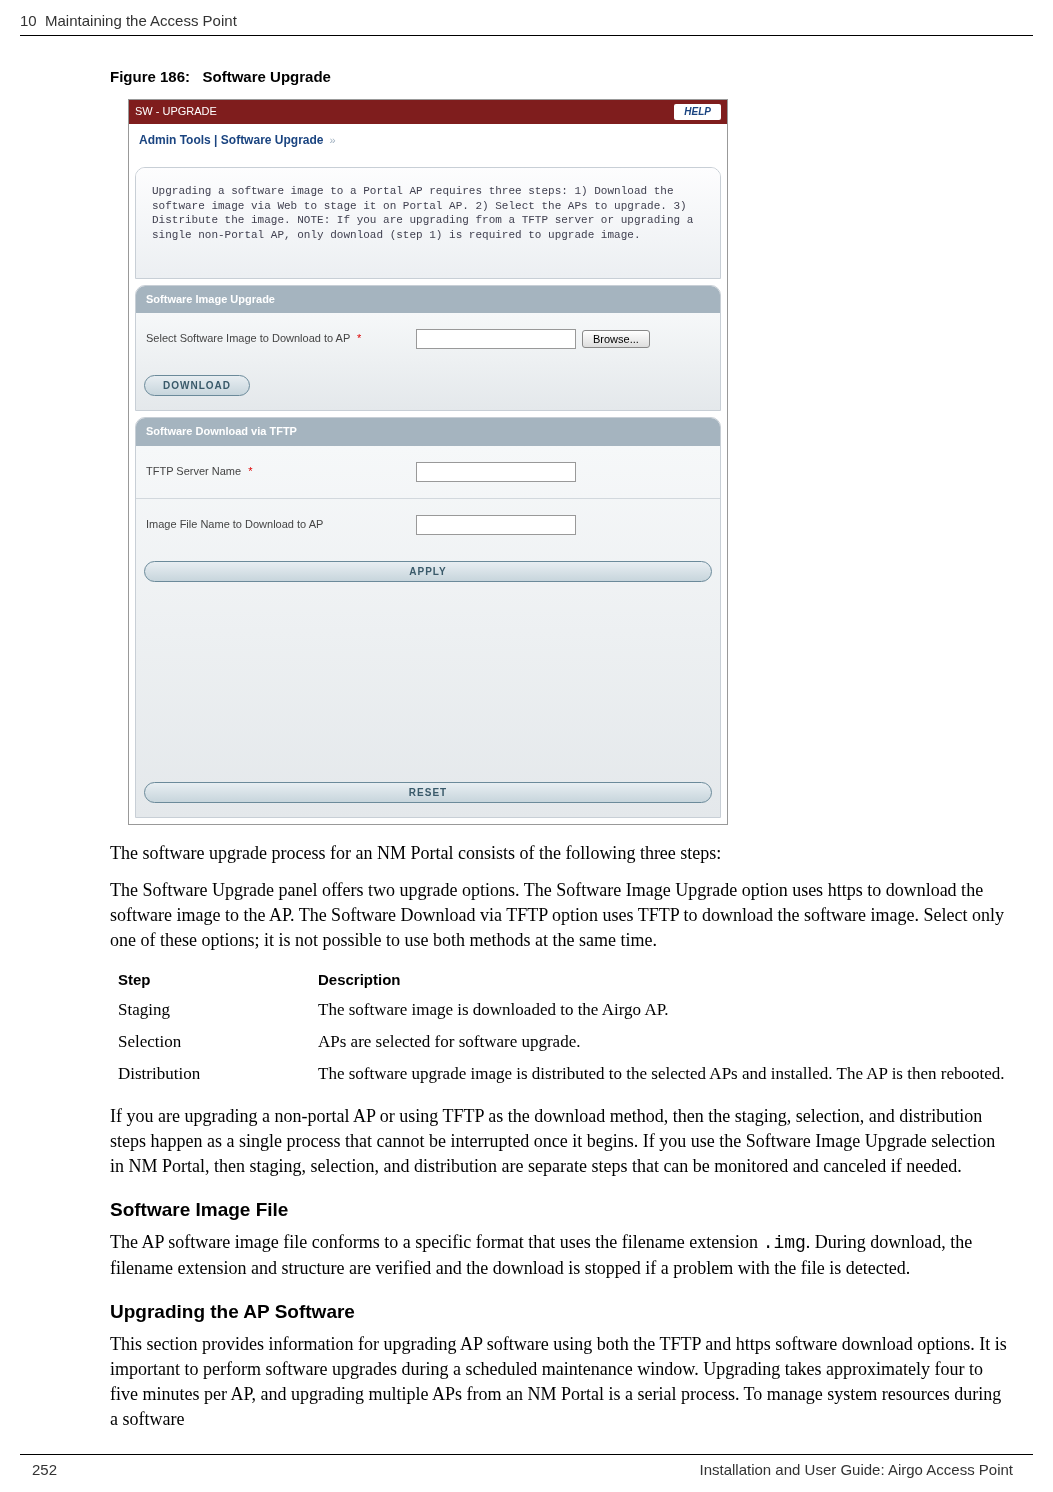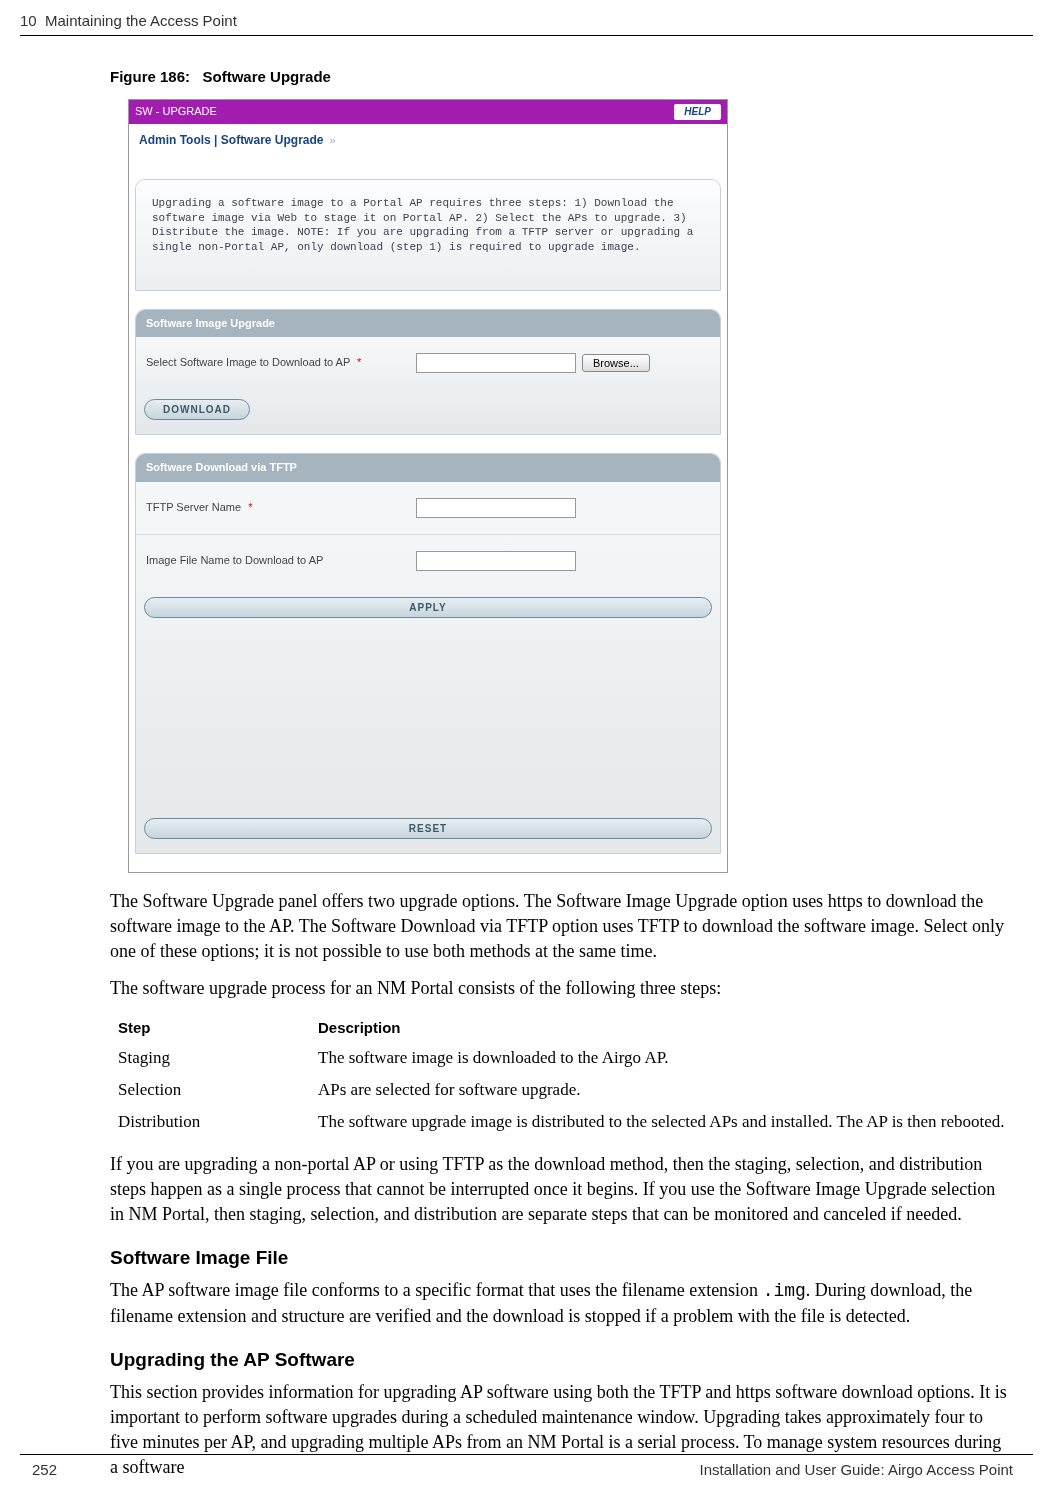--- a/index.html
+++ b/index.html
@@ -37,21 +37,21 @@
       margin-bottom: 12px;
     }
     .screenshot {
       width: 600px;
       background: #fff;
       border: 1px solid #999;
       margin-bottom: 16px;
       margin-left: 18px;
     }
     .ss-titlebar {
-      background: #a21caf;
+      background: #7f1d1d;
       padding: 4px 6px;
       display: flex;
       justify-content: space-between;
       align-items: center;
     }
     .ss-title {
       font-family: Verdana, Arial, sans-serif;
       font-size: 11px;
       color: #fff;
     }
@@ -67,21 +67,21 @@
     }
     .ss-breadcrumb {
       font-family: Verdana, Arial, sans-serif;
       font-weight: bold;
       font-size: 12px;
       color: #1a4480;
       padding: 8px 10px 12px;
     }
     .ss-chevrons { color: #a0b0c0; font-weight: normal; margin-left: 6px; font-size: 11px; }
     .ss-panel {
-      margin: 18px 6px;
+      margin: 6px 6px;
       border-top-left-radius: 10px;
       border-top-right-radius: 10px;
       overflow: hidden;
       border: 1px solid #c8cfd6;
     }
     .ss-intro {
       font-family: "Courier New", monospace;
       font-size: 11px;
       color: #404050;
       padding: 16px 16px;
@@ -264,22 +264,22 @@
           <input class="ss-input" type="text" style="">
         </div>
         <div class="ss-button-row" style="gap:200px;flex-direction:column;">
           <button class="ss-button">APPLY</button>
           <button class="ss-button">RESET</button>
         </div>
       </div>
     </div>
   </div>
 
+  <p class="body-text">The software upgrade process for an NM Portal consists of the following three steps:</p>
   <p class="body-text">The Software Upgrade panel offers two upgrade options. The Software Image Upgrade option uses https to download the software image to the AP. The Software Download via TFTP option uses TFTP to download the software image. Select only one of these options; it is not possible to use both methods at the same time.</p>
-  <p class="body-text">The software upgrade process for an NM Portal consists of the following three steps:</p>
 
   <table class="step-table">
     <tbody>
         <tr>
       <th>Step</th>
       <th>Description</th>
     </tr>
     <tr>
       <td class="col-step">Staging</td>
       <td>The software image is downloaded to the Airgo AP.</td>

